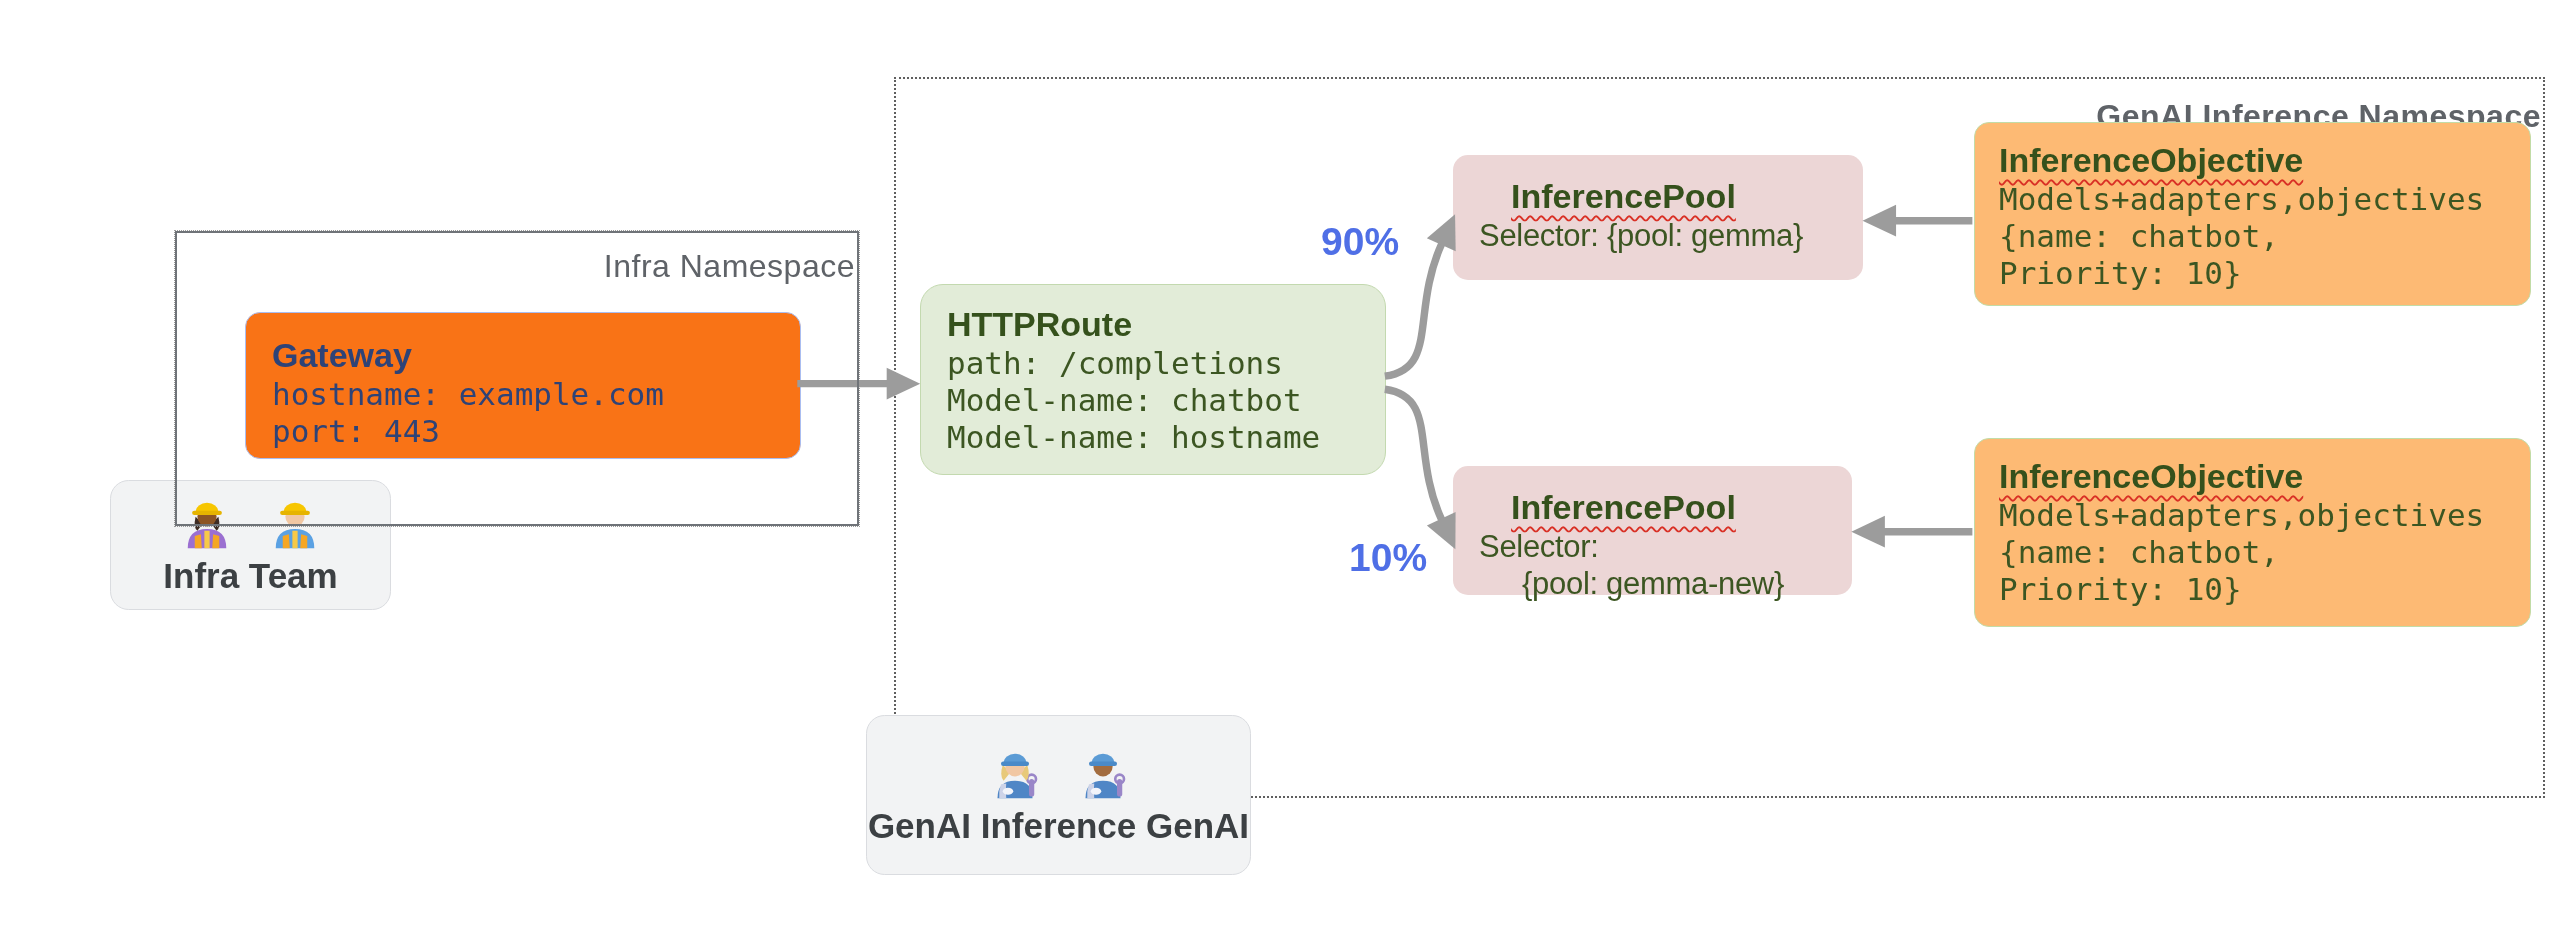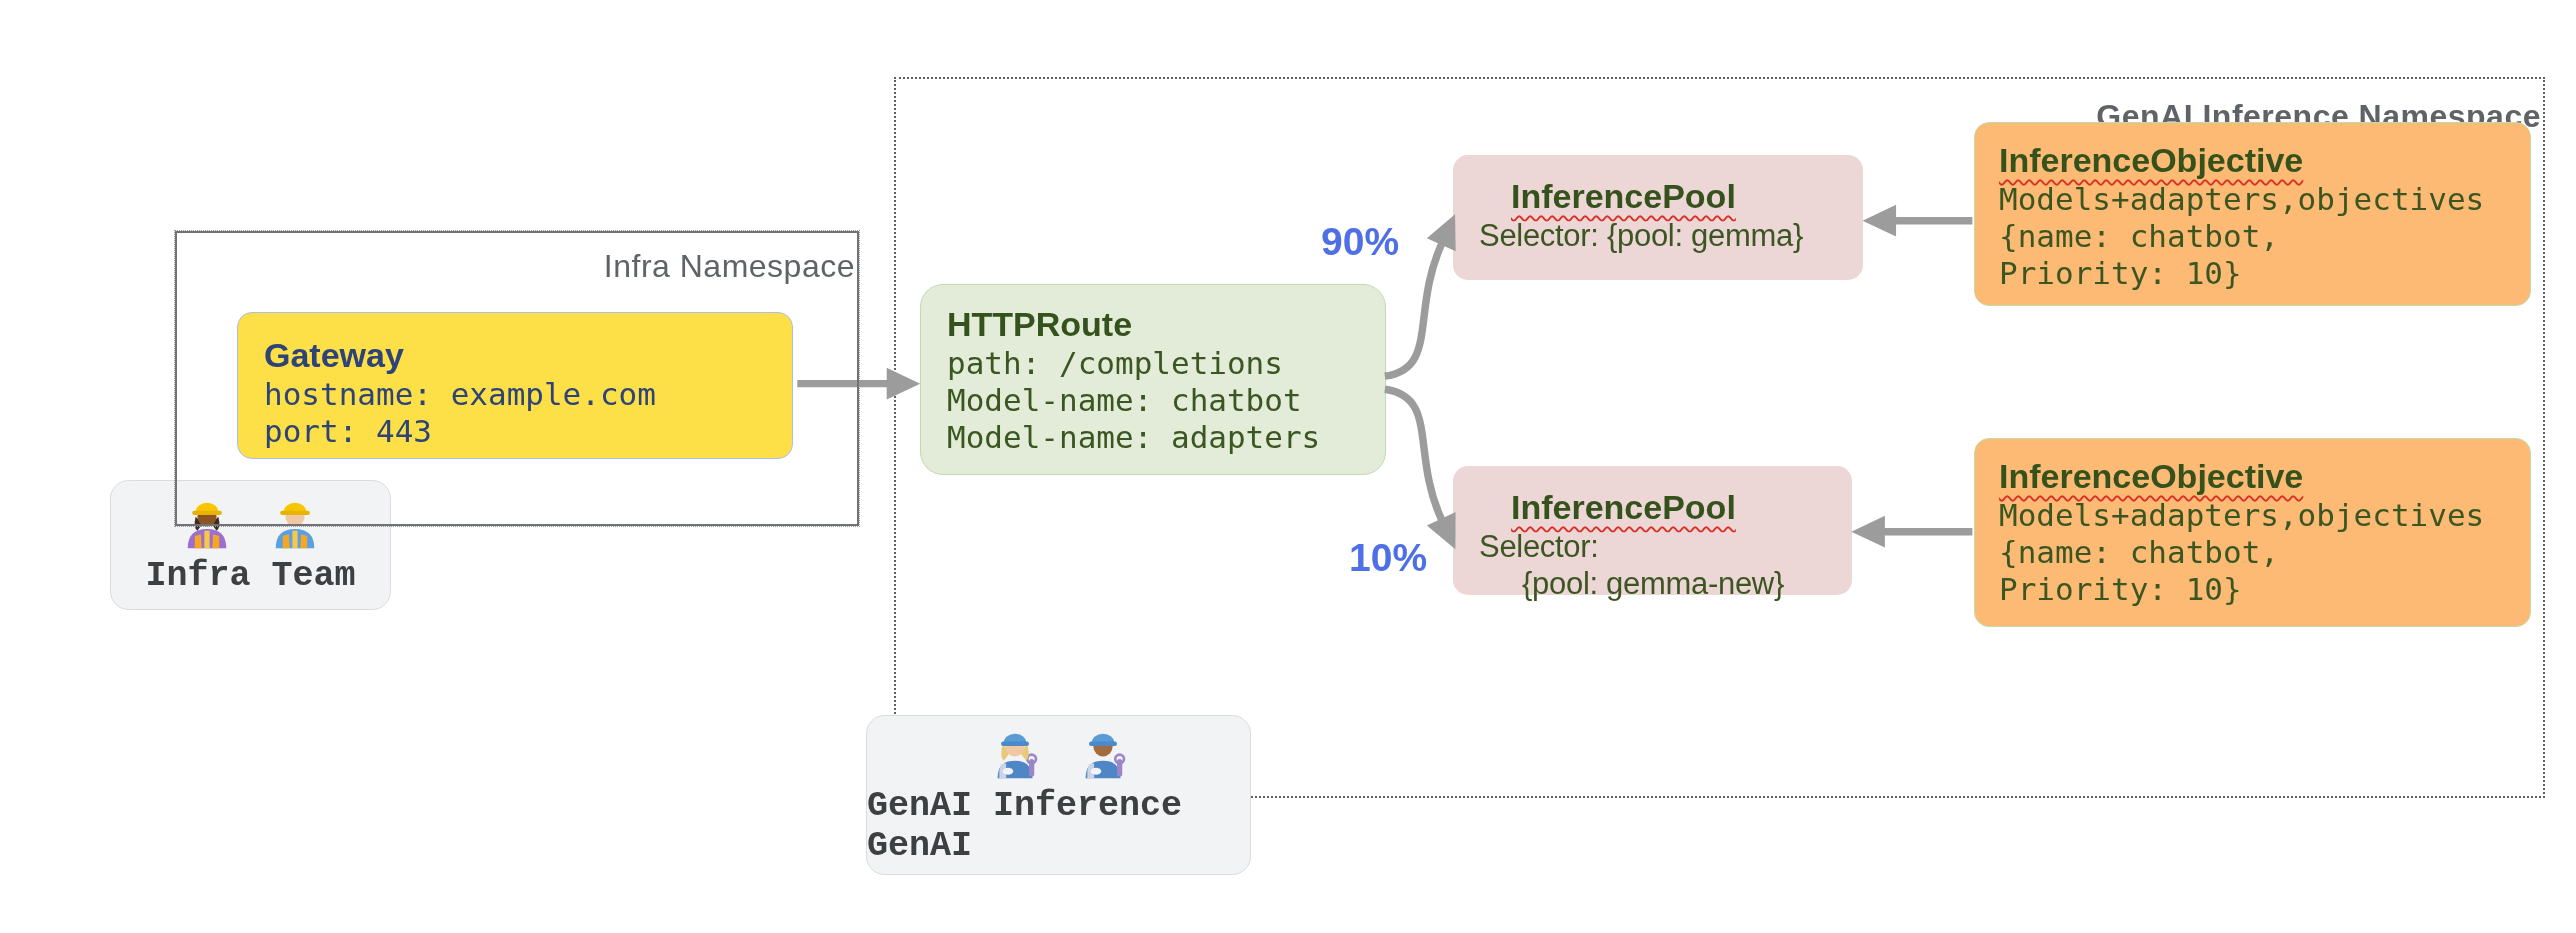--- a/index.html
+++ b/index.html
@@ -24,38 +24,38 @@
 
   
   .resbox{border-radius:15px;box-sizing:border-box;z-index:3;}
   .box-title{font-size:34px;font-weight:bold;line-height:41px;}
   .squiggle{
     text-decoration-line:underline;text-decoration-style:wavy;
     text-decoration-color:#d93025;text-decoration-thickness:1.9px;text-underline-offset:6.5px;
   }
   .mono{font-family:"DejaVu Sans Mono",monospace;font-size:31px;line-height:37px;white-space:pre;}
 
-  .gateway{background:#fde047;border:1.9px solid #aabdf0;color:#2e4377;padding:22.4px 0 0 26px;}
+  .gateway{background:#f97316;border:1.9px solid #aabdf0;color:#2e4377;padding:22.4px 0 0 26px;margin-left:8px;}
   .httproute{background:#e2ecd8;border:1.9px solid #c3d9af;color:#3c5622;padding:18.6px 0 0 26px;}
   .httproute .box-title{color:#35511c;}
   .pool{background:#ecd6d6;border:none;color:#3c5622;padding:20.5px 0 0 26px;}
   .pool .box-title{color:#35511c;margin-left:32px;}
   .pool-line{font-size:31px;line-height:37px;letter-spacing:-0.3px;white-space:pre;}
   .indent{padding-left:43px;}
   .objective{background:#fdba74;border:1.9px solid #c2dca7;color:#3c5622;padding:17px 0 0 24px;}
   .objective .box-title{color:#35511c;}
 
   
   .team{
     background:#f2f3f4;border:1.9px solid #dadce0;border-radius:18.6px;box-sizing:border-box;
     display:flex;flex-direction:column;align-items:center;justify-content:center;gap:5.6px;
   }
   .team-infra{z-index:2;}
   .team-genai{z-index:2;}
-  .team-label{font-size:35px;font-weight:bold;color:#3c4043;font-family:Liberation Mono, monospace;}
+  .team-label{font-size:35px;font-weight:bold;color:#3c4043;}
   .emoji-row{display:flex;gap:32px;align-items:flex-end;}
 
   
   .pct{font-size:39px;font-weight:bold;color:#4f6fe6;z-index:5;}
   #arrow-layer{position:absolute;left:0;top:0;z-index:4;pointer-events:none;}
 </style>
 </head>
 <body>
 
 <div id="canvas">
@@ -108,21 +108,21 @@
   <div class="abs resbox gateway" style="left:237px;top:312px;width:556px;height:147px;">
     <div class="box-title">Gateway</div>
     <div class="mono">hostname: example.com</div>
     <div class="mono">port: 443</div>
   </div>
 
   <div class="abs resbox httproute" style="left:920px;top:284px;width:466px;height:191px;border-radius:23px;">
     <div class="box-title">HTTPRoute</div>
     <div class="mono">path: /completions</div>
     <div class="mono">Model-name: chatbot</div>
-    <div class="mono">Model-name: adapters</div>
+    <div class="mono">Model-name: hostname</div>
   </div>
 
   <div class="abs pct" style="left:1321px;top:220px;">90%</div>
   <div class="abs pct" style="left:1349px;top:536px;">10%</div>
 
   <div class="abs resbox pool" style="left:1453px;top:155px;width:410px;height:125px;">
     <div class="box-title"><span class="squiggle">InferencePool</span></div>
     <div class="pool-line">Selector: {pool: gemma}</div>
   </div>
 

